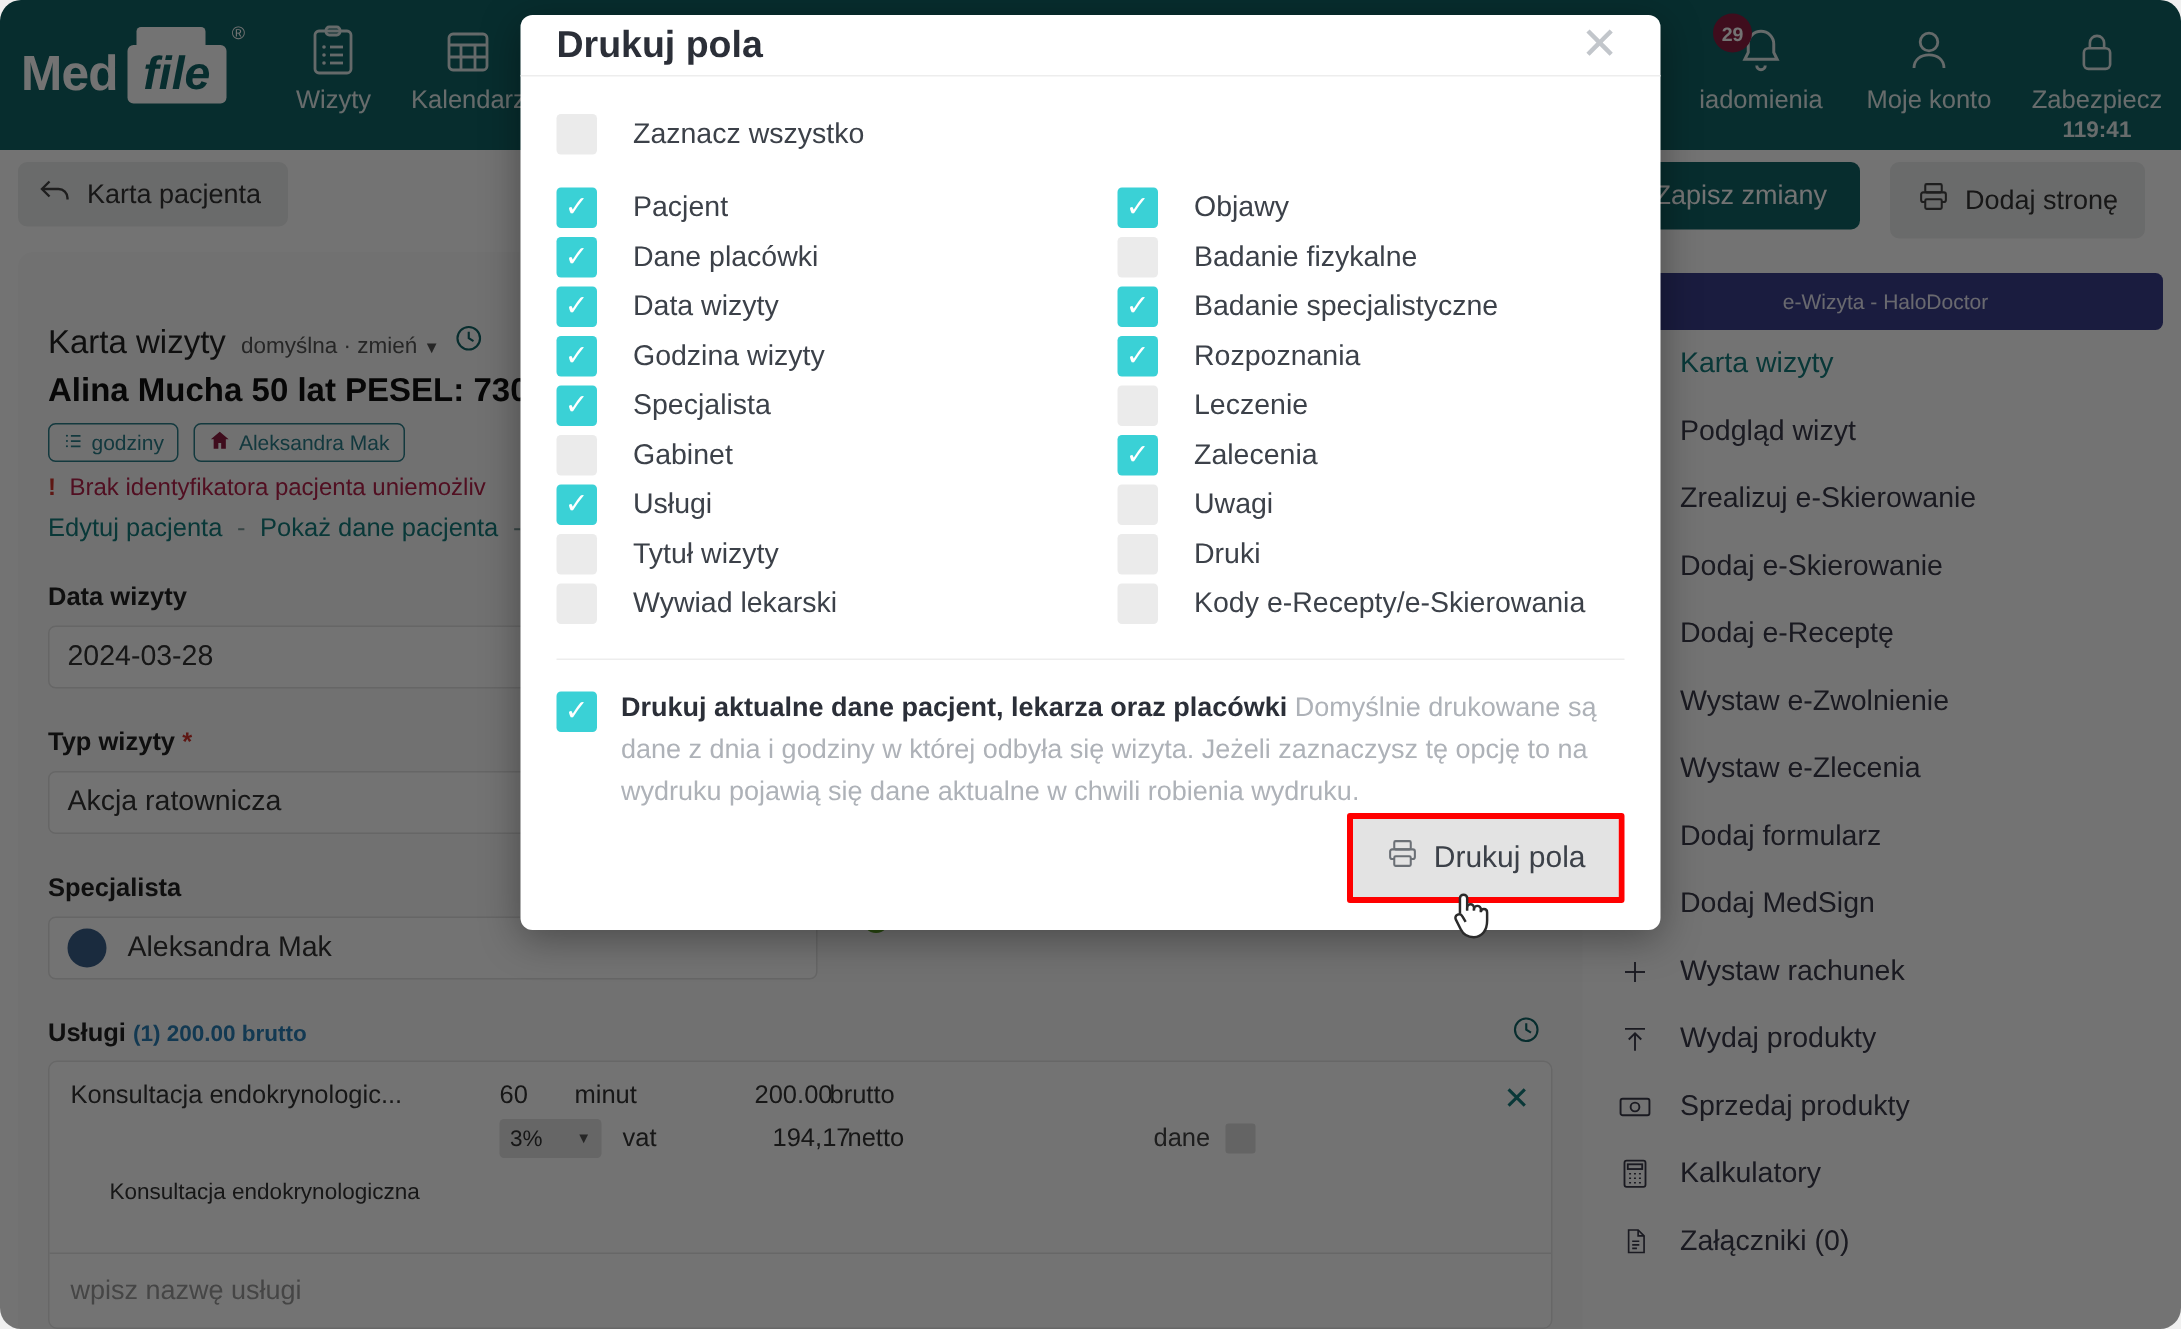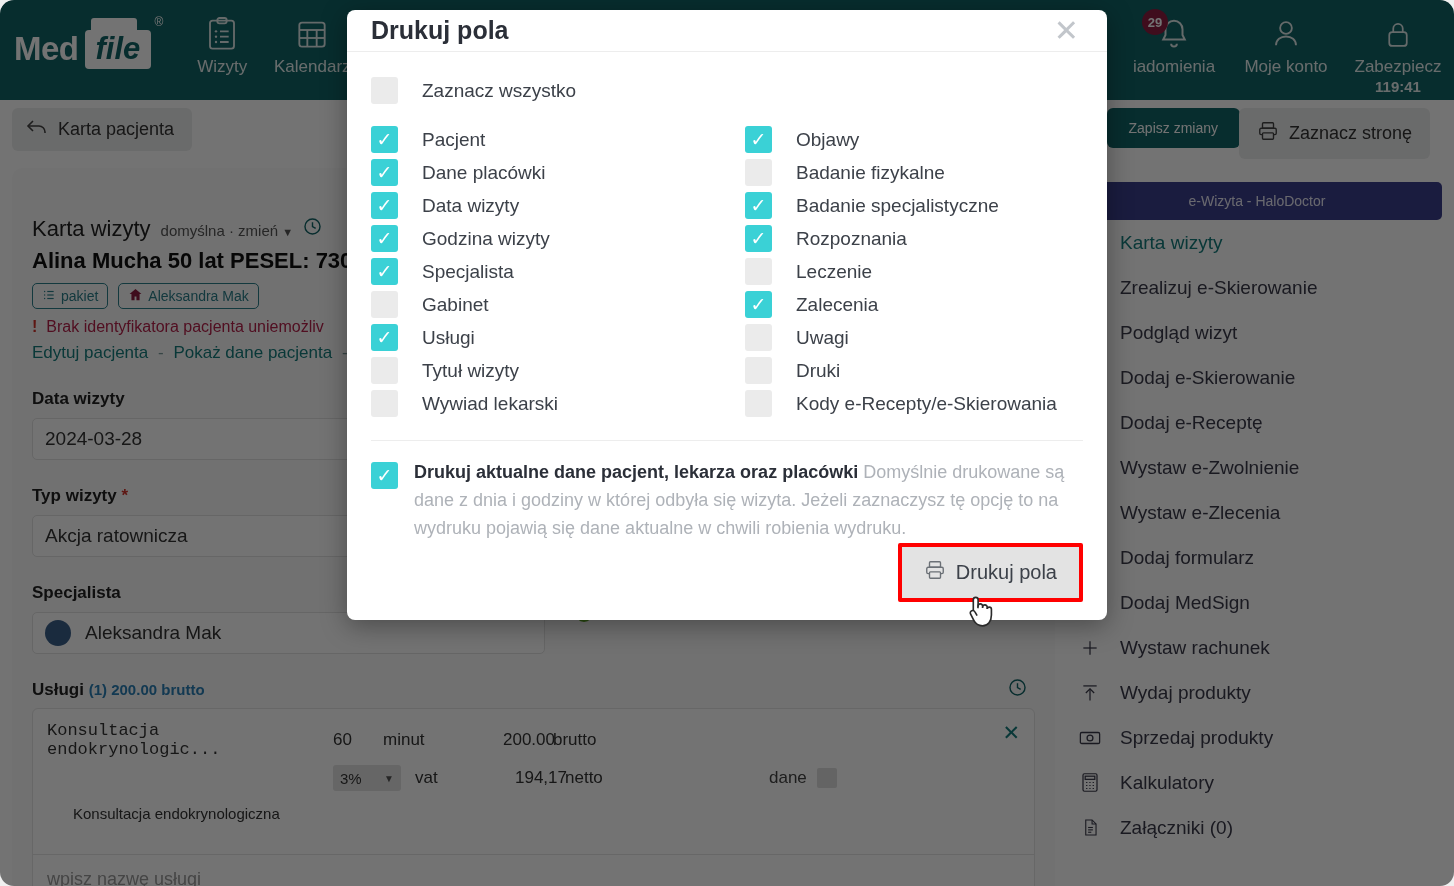--- a/index.html
+++ b/index.html
@@ -81,21 +81,21 @@
   .btn-back {
     position: absolute; left: 12px; top: 8px;
     background: #eceded; color: #333; border: 0;
     font-size: 18px; padding: 11px 18px 11px 14px;
     border-radius: 6px; display: flex; align-items: center; gap: 10px;
     cursor: pointer; font-family: inherit;
   }
   .btn-save {
     position: absolute; right: 214px; top: 8px;
     background: #116466; color: #ffffff; border: 0;
-    font-size: 14px; padding: 12px 22px; border-radius: 6px;
+    font-size: 18px; padding: 12px 22px; border-radius: 6px;
     cursor: pointer; font-family: inherit;
   }
   .btn-print-page {
     position: absolute; right: 24px; top: 8px;
     background: #eceded; color: #333; border: 0;
     font-size: 18px; padding: 12px 18px; border-radius: 6px;
     display: flex; align-items: center; gap: 10px;
     cursor: pointer; font-family: inherit;
   }
 
@@ -148,21 +148,21 @@
   .services-head { margin-top: 26px; font-size: 17px; font-weight: bold; color: #222; position: relative;}
   .services-head .amount { color: #2a7fb5; font-weight: bold; font-size: 15px;}
   .services-head .h-ic { position: absolute; right: 8px; top: -2px; }
 
   .services-box {
     margin-top: 8px; border: 1px solid #e4e4e4; border-radius: 6px;
     background: #fff;
   }
   .svc-row { position: relative; padding: 12px 14px 6px 14px; }
   .svc-line { display: flex; align-items: center; font-size: 17px; color: #333; }
-  .svc-name { width: 286px; font-family: Liberation Mono, monospace; }
+  .svc-name { width: 286px; }
   .svc-num { width: 50px; }
   .svc-unit { width: 120px; }
   .svc-close { position: absolute; right: 14px; top: 12px; color: #157c7c; font-size: 21px; cursor: pointer; }
   .svc-line2 { display: flex; align-items: center; font-size: 17px; color: #333; margin-top: 6px; }
   .vat-select {
     width: 68px; height: 26px; background: #e2e2e2; border-radius: 3px;
     display: flex; align-items: center; justify-content: space-between;
     padding: 0 7px; font-size: 15px; color: #333; cursor: pointer;
   }
   .vat-caret { font-size: 10px; color: #555; }
@@ -354,21 +354,21 @@
       </button>
       <button class="btn-save">Zapisz zmiany</button>
       <button class="btn-print-page">
         <span>
           <svg width="22" height="22" viewBox="0 0 24 24" fill="none" stroke="#444" stroke-width="1.5">
             <rect x="6" y="3" width="12" height="6" rx="1"></rect>
             <path d="M6 16H4.5A1.5 1.5 0 0 1 3 14.5v-4A1.5 1.5 0 0 1 4.5 9h15A1.5 1.5 0 0 1 21 10.5v4a1.5 1.5 0 0 1-1.5 1.5H18"></path>
             <rect x="6" y="14" width="12" height="7" rx="1"></rect>
           </svg>
         </span>
-        <span>Zaznacz stronę</span>
+        <span>Dodaj stronę</span>
       </button>
     </div>
 
     <div class="main-card">
       <div class="card-row1">
         <span class="card-title">Karta wizyty</span>
         <span class="card-sub">
           <span>domyślna · zmień</span>
           <span class="caret">▼</span>
         </span>
@@ -387,21 +387,21 @@
           <span>
             <svg width="14" height="14" viewBox="0 0 24 24" fill="none" stroke="#2b7e8a" stroke-width="2">
               <line x1="9" y1="6" x2="20" y2="6"></line>
                 <line x1="9" y1="12" x2="20" y2="12"></line>
                 <line x1="9" y1="18" x2="20" y2="18"></line>
               <circle cx="4.5" cy="6" r="1.2" fill="#2b7e8a" stroke="none"></circle>
               <circle cx="4.5" cy="12" r="1.2" fill="#2b7e8a" stroke="none"></circle>
               <circle cx="4.5" cy="18" r="1.2" fill="#2b7e8a" stroke="none"></circle>
             </svg>
           </span>
-          <span class="chip-label">pakiet</span>
+          <span class="chip-label">godziny</span>
         </span>
         <span class="chip home">
           <span>
             <svg width="15" height="15" viewBox="0 0 24 24" fill="#8c1d40" stroke="none">
               <path d="M12 3L2.5 11h3v10h5v-6h3v6h5V11h3z"></path>
             </svg>
           </span>
           <span class="chip-label">Aleksandra Mak</span>
         </span>
       </div>
@@ -554,36 +554,36 @@
           <svg width="19" height="21" viewBox="0 0 24 24" fill="none" stroke="#157c7c" stroke-width="1.5">
             <path d="M6 2.5h8l5 5V21.5H6z"></path>
               <path d="M14 2.5v5h5"></path>
           </svg>
         </span>
         <span>Karta wizyty</span>
       </div>
 
       <div class="side-item">
         <span class="side-ic">
+          <svg width="22" height="18" viewBox="0 0 24 18" fill="none" stroke="#3a3a4a" stroke-width="1.5">
+            <path d="M1.5 9S5.5 2.5 12 2.5 22.5 9 22.5 9 18.5 15.5 12 15.5 1.5 9 1.5 9z"></path>
+            <circle cx="12" cy="9" r="3.4"></circle>
+          </svg>
+        </span>
+        <span>Podgląd wizyt</span>
+      </div>
+
+      <div class="side-item">
+        <span class="side-ic">
           <svg width="20" height="20" viewBox="0 0 24 24" fill="none" stroke="#3a3a4a" stroke-width="1.5">
             <circle cx="10.5" cy="10.5" r="7"></circle>
               <line x1="15.6" y1="15.6" x2="21" y2="21"></line>
           </svg>
         </span>
         <span>Zrealizuj e-Skierowanie</span>
-      </div>
-
-      <div class="side-item">
-        <span class="side-ic">
-          <svg width="22" height="18" viewBox="0 0 24 18" fill="none" stroke="#3a3a4a" stroke-width="1.5">
-            <path d="M1.5 9S5.5 2.5 12 2.5 22.5 9 22.5 9 18.5 15.5 12 15.5 1.5 9 1.5 9z"></path>
-            <circle cx="12" cy="9" r="3.4"></circle>
-          </svg>
-        </span>
-        <span>Podgląd wizyt</span>
       </div>
 
       <div class="side-item">
         <span class="side-ic">
           <svg width="20" height="20" viewBox="0 0 24 24" fill="none" stroke="#3a3a4a" stroke-width="1.5">
             <line x1="12" y1="4" x2="12" y2="20"></line>
               <line x1="4" y1="12" x2="20" y2="12"></line>
           </svg>
         </span>
         <span>Dodaj e-Skierowanie</span>

